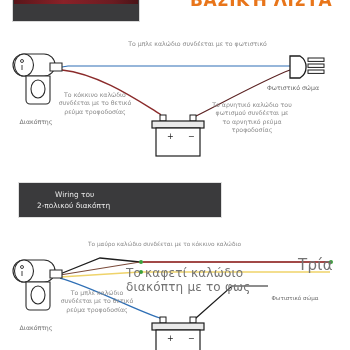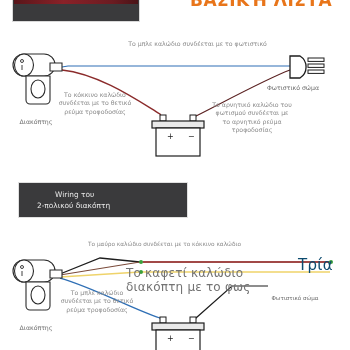--- a/index.html
+++ b/index.html
@@ -29,34 +29,34 @@
   
   svg{display:block;}
 
   
   .lbl{color:#8a8a8a;font-size:6.2px;line-height:1.35;text-align:center;}
   .lbl.left{text-align:left;}
   .cap{color:#6b6b6b;font-size:6.2px;text-align:center;}
 
   
   .sect{
-    left:18px;top:182px;width:170px;height:36px;
+    left:18px;top:182px;width:204px;height:36px;
     background:#3a3a3c;border:1px solid #e0e0e0;box-sizing:border-box;
     color:#e9e9e9;font-size:7.4px;line-height:1.5;
     display:flex;flex-direction:column;justify-content:center;
     padding-left:18px;box-sizing:border-box;
   }
   .sect .l1{padding-left:18px;}
 
   
   .big{
     color:#737373;font-size:12px;line-height:1.18;letter-spacing:.2px;
     white-space:nowrap;
   }
-  .tria{color:#0c4a6e;font-size:15px;font-weight:normal;letter-spacing:.3px;}
+  .tria{color:#737373;font-size:15px;font-weight:normal;letter-spacing:.3px;}
 </style>
 </head>
 <body>
 
 <div class="stage">
 
   <div class="abs banner-box"></div>
   <div class="abs banner-redline"></div>
   <div class="abs banner-title">ΒΑΣΙΚΉ ΛΙΣΤΑ</div>
 

